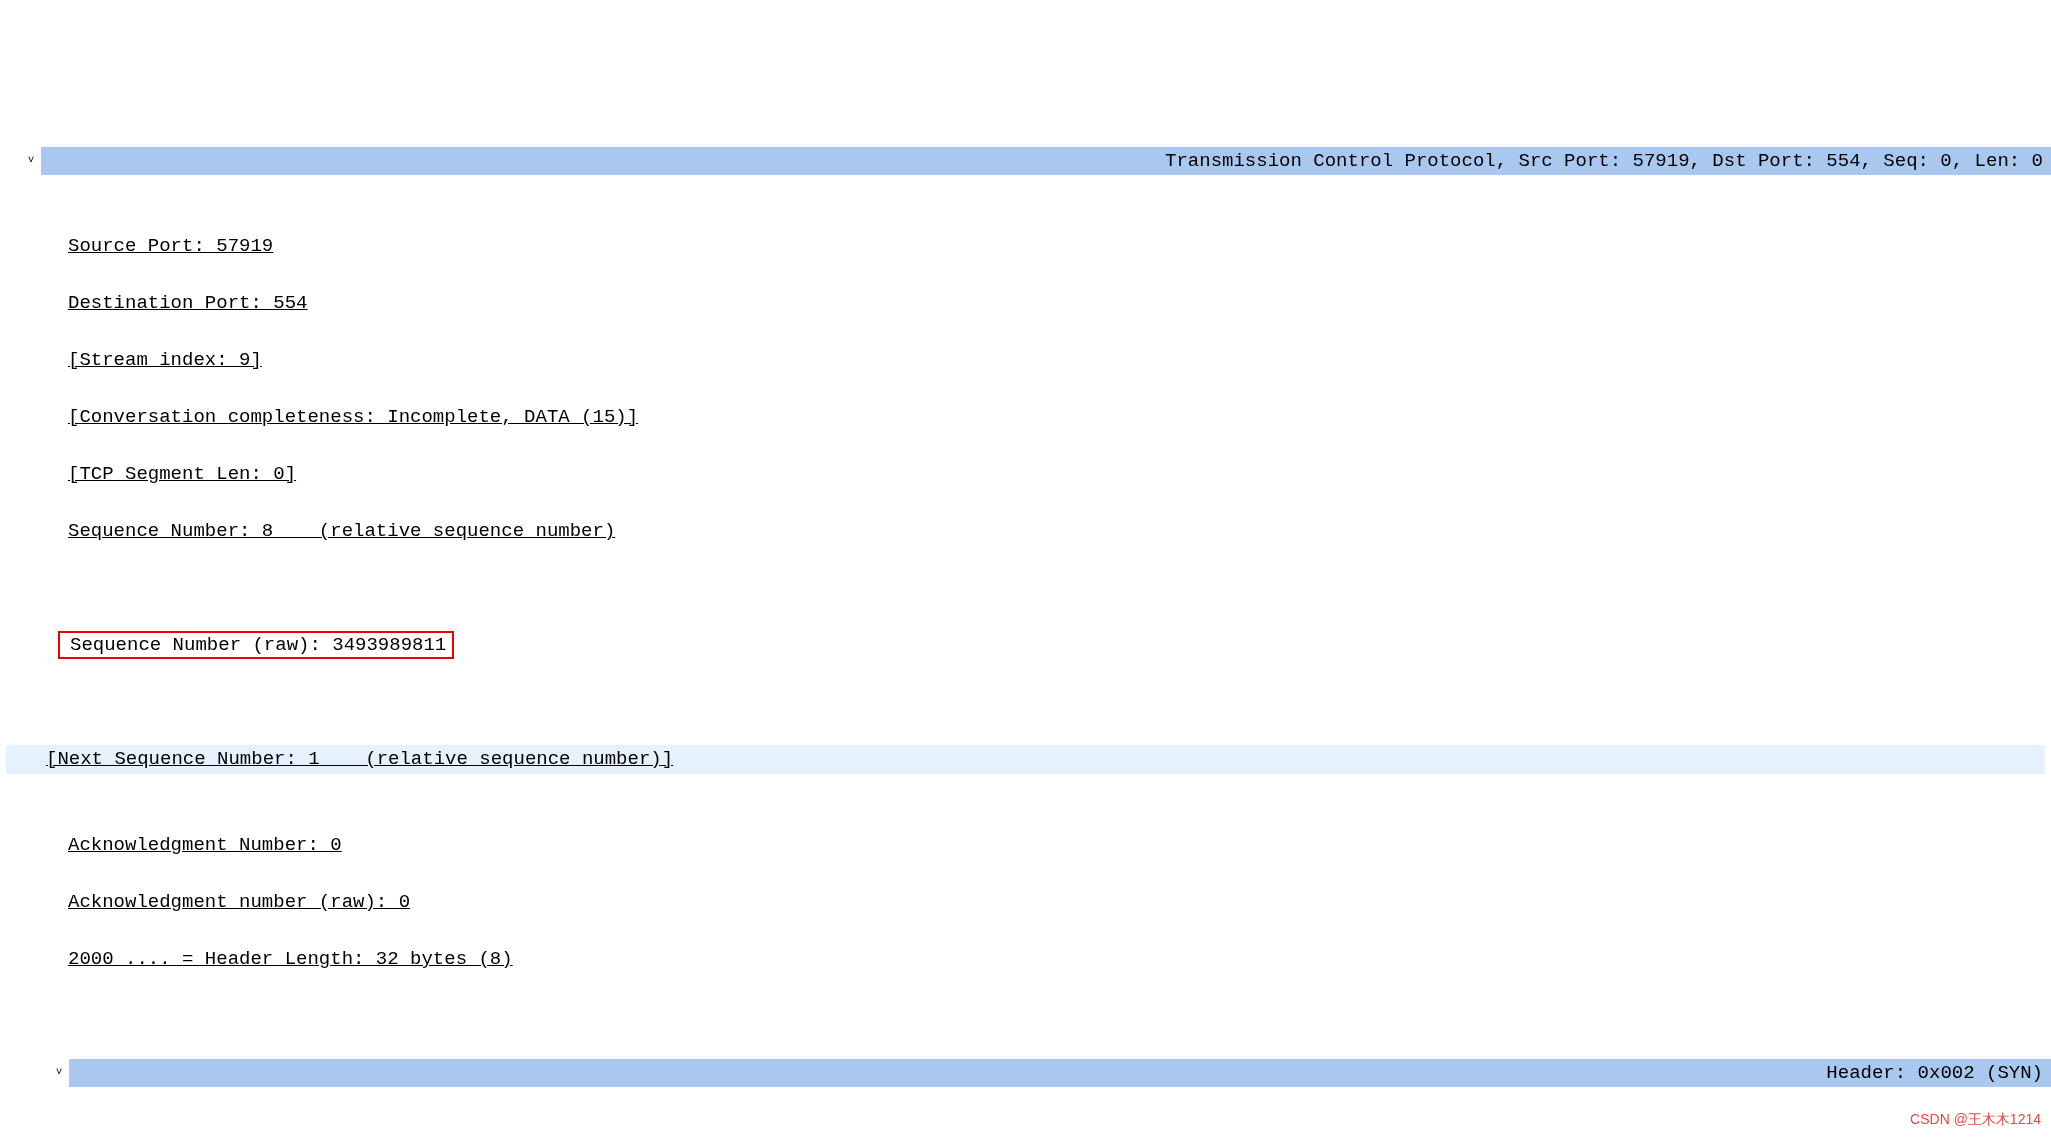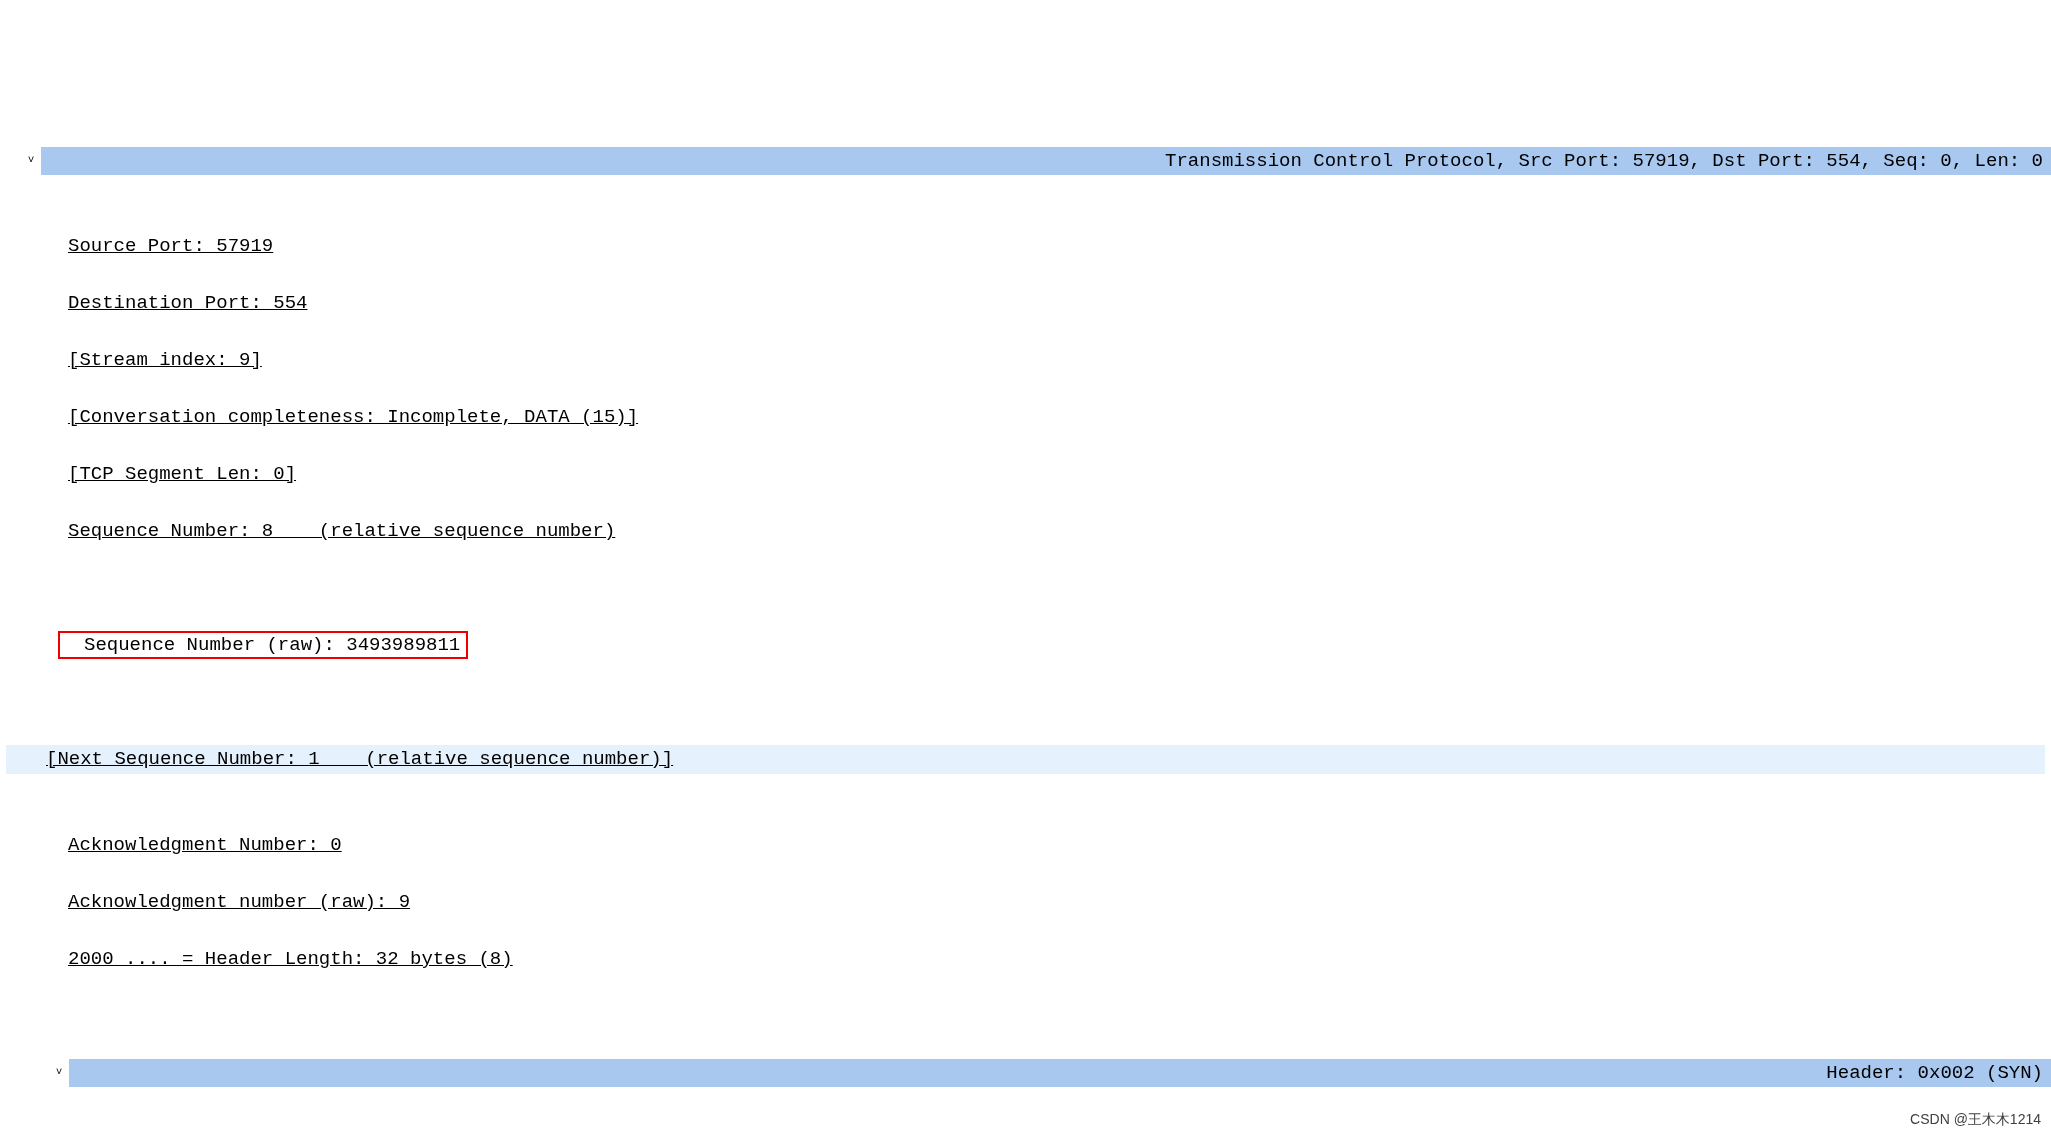--- a/index.html
+++ b/index.html
@@ -46,21 +46,21 @@
     display: inline-block;
     padding: 0 2px;
     line-height: 24px;
   }
   .watermark {
     position: fixed;
     right: 10px;
     bottom: 4px;
     font-family: Arial, sans-serif;
     font-size: 14px;
-    color: #404040;
+    color: #ef4444;
     text-align: center;
   }
 </style>
 </head>
 <body>
 
 
 
 
 <div class="row indent-0">
@@ -70,28 +70,28 @@
 
 <div class="row indent-1"><span>Source Port: 57919</span></div>
 <div class="row indent-1"><span>Destination Port: 554</span></div>
 <div class="row indent-1"><span>[Stream index: 9]</span></div>
 <div class="row indent-1"><span>[Conversation completeness: Incomplete, DATA (15)]</span></div>
 <div class="row indent-1"><span>[TCP Segment Len: 0]</span></div>
 <div class="row indent-1"><span>Sequence Number: 8    (relative sequence number)</span></div>
 
 
 <div class="row" style="padding-left:52px;">
-  <span class="red-box" style="padding-left:24px;padding-right:6px;"><span>Sequence Number (raw): 3493989811</span></span>
+  <span class="red-box" style="padding-left:10px;padding-right:6px;"><span>Sequence Number (raw): 3493989811</span></span>
 </div>
 
 
 <div class="row indent-1 hl-very-light" style="margin-right:6px;"><span>[Next Sequence Number: 1    (relative sequence number)]</span></div>
 
 <div class="row indent-1"><span>Acknowledgment Number: 0</span></div>
-<div class="row indent-1"><span>Acknowledgment number (raw): 9</span></div>
+<div class="row indent-1"><span>Acknowledgment number (raw): 0</span></div>
 <div class="row indent-1"><span>2000 .... = Header Length: 32 bytes (8)</span></div>
 
 
 <div class="row" style="padding-left:46px;">
   <span class="toggle">˅</span>
   <span class="content-fill hl-light">Header: 0x002 (SYN)</span>
 </div>
 
 
 

